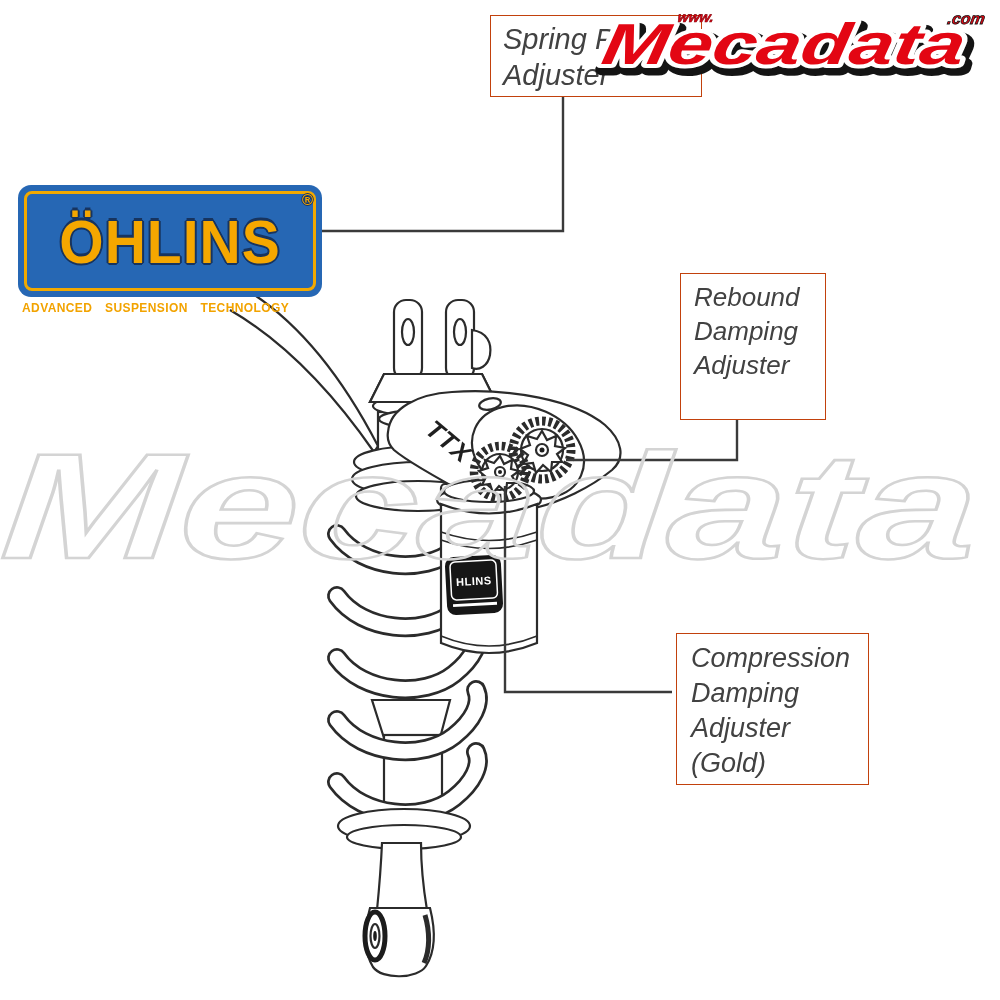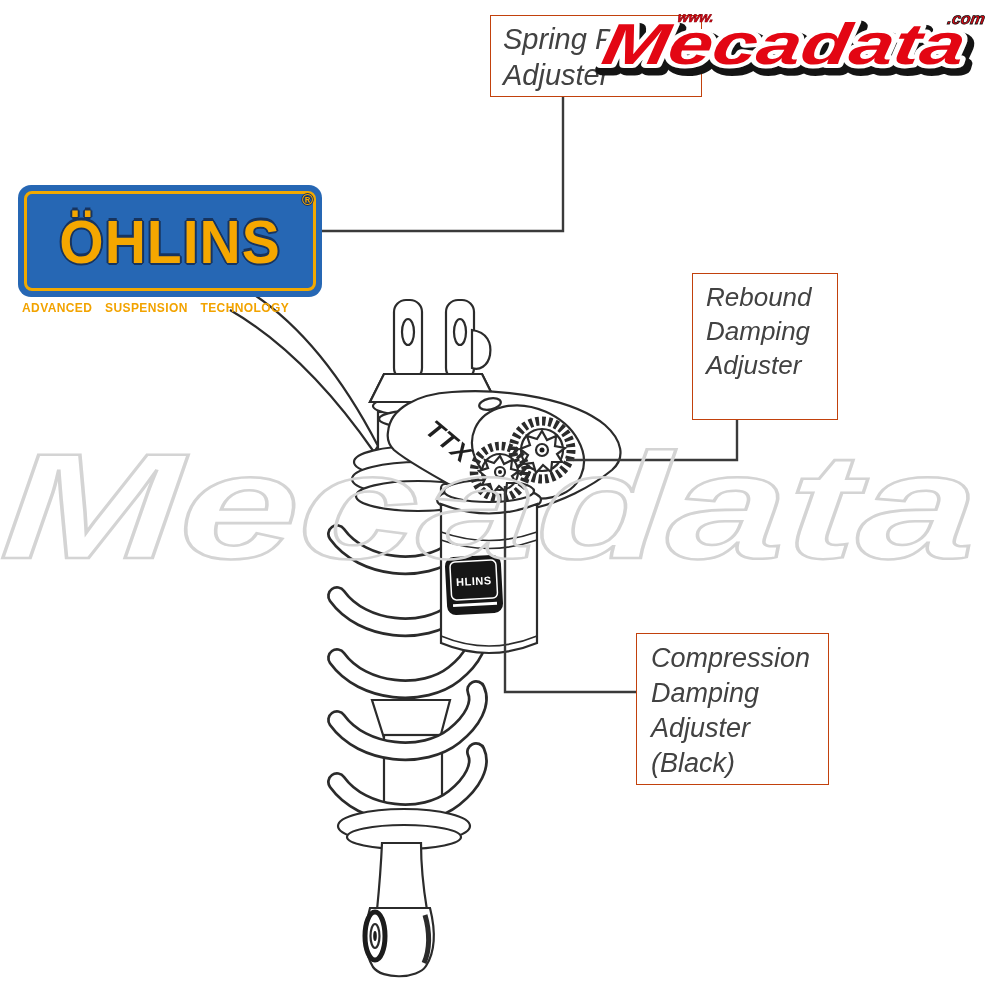--- a/index.html
+++ b/index.html
@@ -18,22 +18,22 @@
   .sW   { stroke:#ffffff; stroke-width:14.5; fill:none; stroke-linecap:round; }
   .knurl{ stroke:#2b2b2b; fill:none; }
   .ttx  { font:italic bold 25px "Liberation Sans", sans-serif; fill:#1f1f1f; letter-spacing:1px; }
   .sticker-txt { font:bold 11px "Liberation Sans", sans-serif; fill:#ffffff; letter-spacing:.5px; }
   
   .callout {
     position:absolute; border:1px solid #c2410c; background:#ffffff;
     color:#424242; font-style:italic; z-index:2;
   }
   #spring-box   { left:490px; top:15px;  width:212px; height:82px;  font-size:29px; line-height:36px; padding:5px 0 0 12px; }
-  #rebound-box  { left:680px; top:273px; width:146px; height:147px; font-size:26px; line-height:34px; padding:6px 0 0 13px;margin-left:12px; }
-  #compress-box { left:636px; top:633px; width:193px; height:152px; font-size:27px; line-height:35px; padding:7px 0 0 14px; }
+  #rebound-box  { left:680px; top:273px; width:146px; height:147px; font-size:26px; line-height:34px; padding:6px 0 0 13px; }
+  #compress-box { left:676px; top:633px; width:193px; height:152px; font-size:27px; line-height:35px; padding:7px 0 0 14px; }
   
   #ohlins { position:absolute; left:18px; top:185px; width:304px; height:112px;
     background:#2667b4; border-radius:13px; z-index:2; }
   #ohlins .frame { position:absolute; left:6px; top:6px; right:6px; bottom:6px;
     border:3px solid #f2a900; border-radius:8px; }
   #ohlins .word {
     position:absolute; left:0; top:0; width:100%; height:100%;
     display:flex; align-items:center; justify-content:center;
     font-weight:bold; font-size:57px; letter-spacing:1px; color:#f5a700;
     transform:scaleY(1.08);
@@ -173,21 +173,21 @@
   <div class="callout" id="rebound-box">
     <div>Rebound</div>
     <div>Damping</div>
     <div>Adjuster</div>
   </div>
 
   <div class="callout" id="compress-box">
     <div>Compression</div>
     <div>Damping</div>
     <div>Adjuster</div>
-    <div>(Black)</div>
+    <div>(Gold)</div>
   </div>
 
   <div id="ohlins">
     <div class="frame"></div>
     <div class="word">ÖHLINS</div>
     <div class="reg">®</div>
   </div>
   <div id="ohlins-tagline">ADVANCED SUSPENSION TECHNOLOGY</div>
 
   <svg id="mecadata-top" width="425" height="88" viewBox="0 0 425 88">

